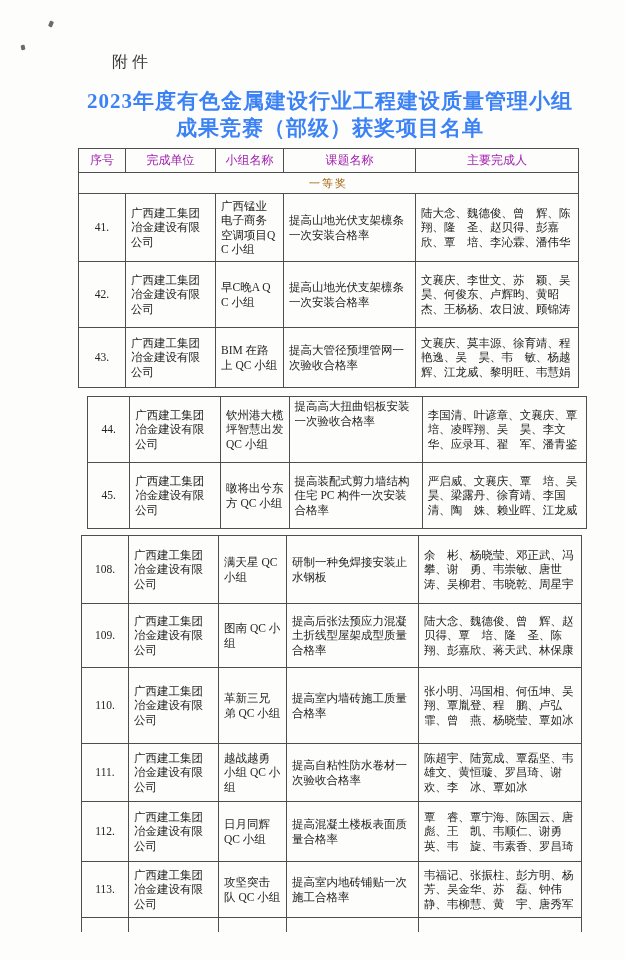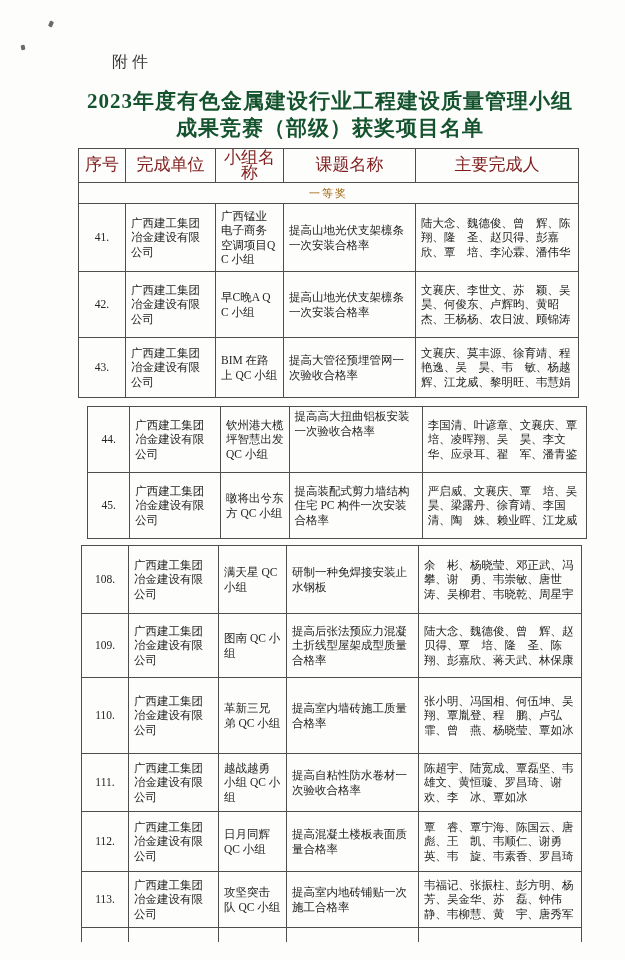--- a/index.html
+++ b/index.html
@@ -24,21 +24,21 @@
     letter-spacing: 4px;
     color: #3a3a3a;
     margin-left: 34px;
   }
   .titles {
     position: absolute;
     left: 60px; top: 88px;
     width: 540px;
     text-align: center;
     font-weight: bold;
-    color: #14532d;
+    color: #3b82f6;
   }
   .title-line { font-size: 21px; line-height: 27px; letter-spacing: 1px; }
 
   .tables { position: absolute; left: 78px; top: 148px; width: 502px; }
 
   table.tbl {
     border-collapse: collapse;
     table-layout: fixed;
     width: 500px;
     font-size: 11.5px;
@@ -49,21 +49,21 @@
     padding: 2px 5px;
     vertical-align: middle;
     line-height: 14.5px;
     word-break: break-all;
   }
   td.c-no   { width: 47px;  text-align: center; }
   td.c-unit { width: 90px;  }
   td.c-grp  { width: 68px;  }
   td.c-top  { width: 132px; }
   td.c-mem  { width: 163px; margin-left: 31px; }
-  tr.head td { text-align: center; height: 24px; font-size: 17px; color: #7f1d1d; }
+  tr.head td { text-align: center; height: 24px; font-size: 12px; color: #a21caf; }
   tr.banner td { text-align: center; height: 21px; font-size: 11px; letter-spacing: 2px; color: #a16207; }
 
   .seg-b { margin-top: 8px; margin-left: 9px; width: 492px; }
   .seg-b td.c-no { width: 42px; }
   .seg-banner { margin-top: 5px; }
   .seg-c { margin-top: 6px; margin-left: 3px; }
 
   tr.partial td { border-bottom: none; }
   .smudge { height: 5px; overflow: hidden; color: #4c4c4c; font-size: 11.5px; letter-spacing: 2px; }
 </style>

